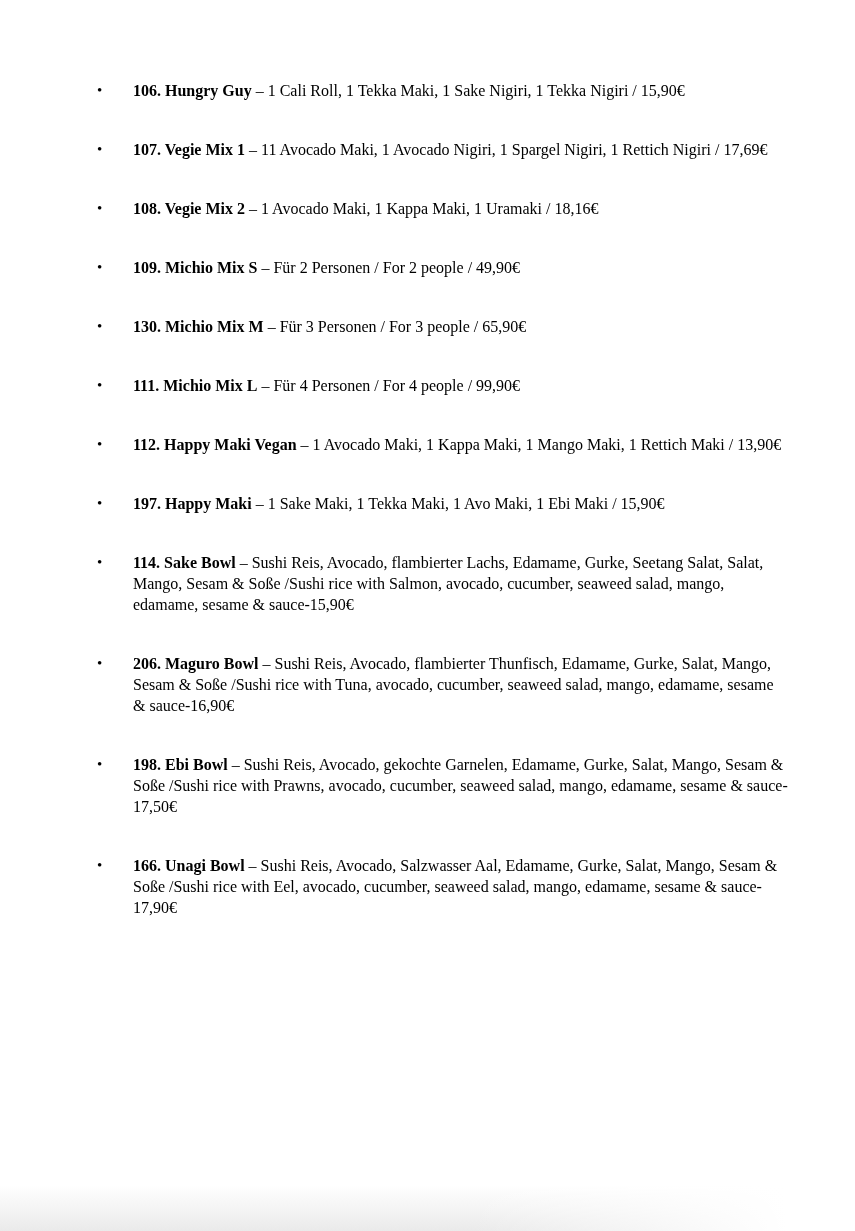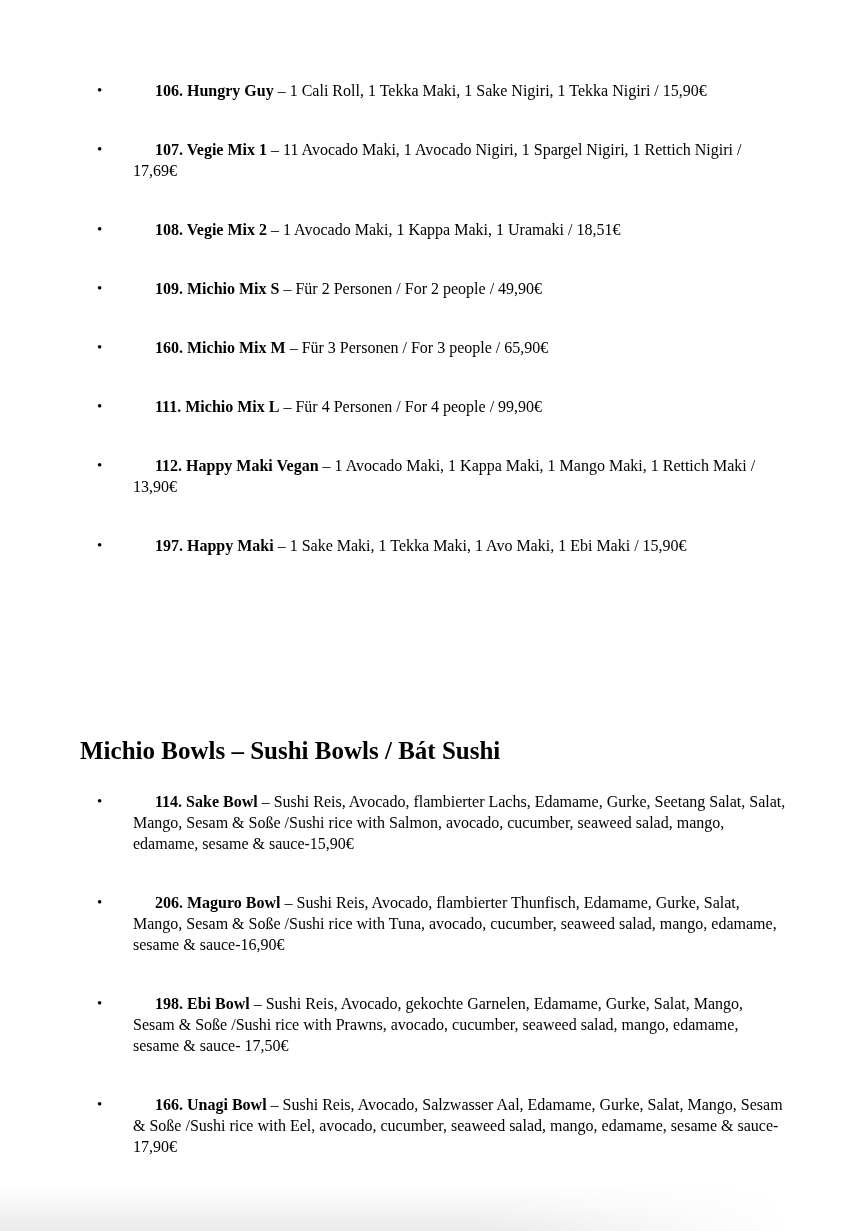--- a/index.html
+++ b/index.html
@@ -35,21 +35,21 @@
     display: flex;
     font-size: 16px;
     line-height: 21px;
     margin: 0 0 38px 0;
   }
   .bullet {
     flex: 0 0 36px;
     font-size: 15px;
   }
   .item-text { width: 655px; }
-  .item-name { font-weight: 700; margin-left: 22px; }
+  .item-name { font-weight: 700; }
   .bottom-shade {
     position: absolute;
     left: 0;
     bottom: 0;
     width: 100%;
     height: 46px;
     background:
       linear-gradient(to right, rgba(255,255,255,0) 55%, #ffffff 92%),
       linear-gradient(to top, rgba(205,205,205,0.42), rgba(255,255,255,0));
     pointer-events: none;
@@ -68,52 +68,51 @@
     <span class="item-text"><span class="item-name">106. Hungry Guy</span><span class="item-sep"> – </span><span class="item-desc">1 Cali Roll, 1 Tekka Maki, 1 Sake Nigiri, 1 Tekka Nigiri / 15,90€</span></span>
   </li>
 
   <li class="menu-item">
     <span class="bullet">•</span>
     <span class="item-text"><span class="item-name">107. Vegie Mix 1</span><span class="item-sep"> – </span><span class="item-desc">11 Avocado Maki, 1 Avocado Nigiri, 1 Spargel Nigiri, 1 Rettich Nigiri / 17,69€</span></span>
   </li>
 
   <li class="menu-item">
     <span class="bullet">•</span>
-    <span class="item-text"><span class="item-name">108. Vegie Mix 2</span><span class="item-sep"> – </span><span class="item-desc">1 Avocado Maki, 1 Kappa Maki, 1 Uramaki / 18,51€</span></span>
+    <span class="item-text"><span class="item-name">108. Vegie Mix 2</span><span class="item-sep"> – </span><span class="item-desc">1 Avocado Maki, 1 Kappa Maki, 1 Uramaki / 18,16€</span></span>
   </li>
 
   <li class="menu-item">
     <span class="bullet">•</span>
     <span class="item-text"><span class="item-name">109. Michio Mix S</span><span class="item-sep"> – </span><span class="item-desc">Für 2 Personen / For 2 people / 49,90€</span></span>
   </li>
 
   <li class="menu-item">
     <span class="bullet">•</span>
-    <span class="item-text"><span class="item-name">160. Michio Mix M</span><span class="item-sep"> – </span><span class="item-desc">Für 3 Personen / For 3 people / 65,90€</span></span>
+    <span class="item-text"><span class="item-name">130. Michio Mix M</span><span class="item-sep"> – </span><span class="item-desc">Für 3 Personen / For 3 people / 65,90€</span></span>
   </li>
 
   <li class="menu-item">
     <span class="bullet">•</span>
     <span class="item-text"><span class="item-name">111. Michio Mix L</span><span class="item-sep"> – </span><span class="item-desc">Für 4 Personen / For 4 people / 99,90€</span></span>
   </li>
 
   <li class="menu-item">
     <span class="bullet">•</span>
     <span class="item-text"><span class="item-name">112. Happy Maki Vegan</span><span class="item-sep"> – </span><span class="item-desc">1 Avocado Maki, 1 Kappa Maki, 1 Mango Maki, 1 Rettich Maki / 13,90€</span></span>
   </li>
 
   <li class="menu-item">
     <span class="bullet">•</span>
     <span class="item-text"><span class="item-name">197. Happy Maki</span><span class="item-sep"> – </span><span class="item-desc">1 Sake Maki, 1 Tekka Maki, 1 Avo Maki, 1 Ebi Maki / 15,90€</span></span>
   </li>
 </ul>
   </section>
 
   <section class="section">
-    <h2 class="section-heading">Michio Bowls – Sushi Bowls / Bát Sushi</h2>
     <ul class="menu-list">
   <li class="menu-item">
     <span class="bullet">•</span>
     <span class="item-text"><span class="item-name">114. Sake Bowl</span><span class="item-sep"> – </span><span class="item-desc">Sushi Reis, Avocado, flambierter Lachs, Edamame, Gurke, Seetang Salat, Salat, Mango, Sesam &amp; Soße /Sushi rice with Salmon, avocado, cucumber, seaweed salad, mango, edamame, sesame &amp; sauce-15,90€</span></span>
   </li>
 
   <li class="menu-item">
     <span class="bullet">•</span>
     <span class="item-text"><span class="item-name">206. Maguro Bowl</span><span class="item-sep"> – </span><span class="item-desc">Sushi Reis, Avocado, flambierter Thunfisch, Edamame, Gurke, Salat, Mango, Sesam &amp; Soße /Sushi rice with Tuna, avocado, cucumber, seaweed salad, mango, edamame, sesame &amp; sauce-16,90€</span></span>
   </li>

